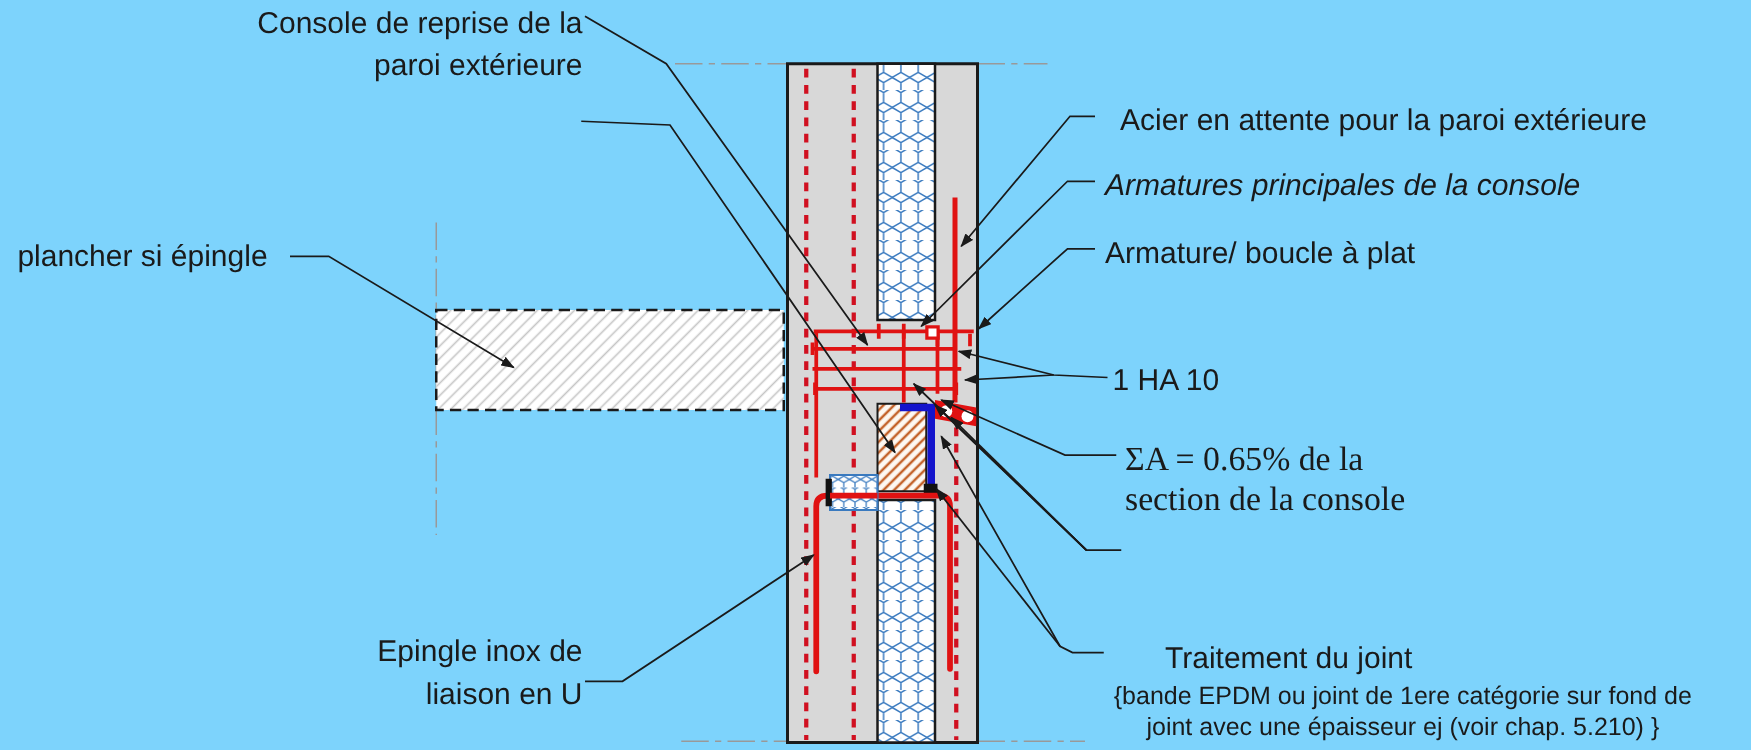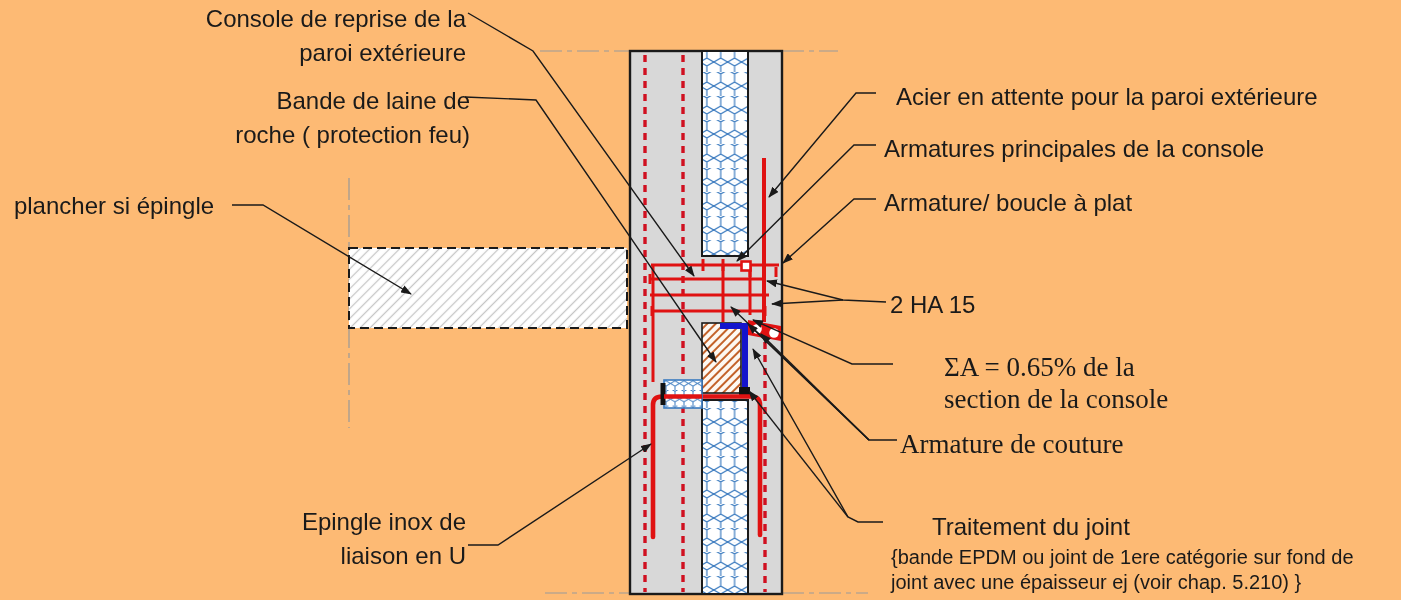--- a/index.html
+++ b/index.html
@@ -1,19 +1,19 @@
 <!DOCTYPE html>
 <html><head>
 <meta charset="utf-8">
 <style>
   html,body{margin:0;padding:0;background:#ffffff;}
   #stage{
     position:relative;
     width:1401px;height:600px;
-    background:#fdba74;
+    background:#7dd3fc;
     font-family:"Liberation Sans", sans-serif;
     color:#1a1a1a;
     overflow:hidden;
   }
   #drawing{position:absolute;left:0;top:0;}
   .lbl{position:absolute;white-space:nowrap;line-height:34px;font-size:24px;}
   .lbl span{display:block;}
   .right-al{text-align:right;}
   .serif{font-family:"Liberation Serif", serif;font-size:27px;line-height:32px;}
   .small-note{font-size:20px;line-height:25px;}
@@ -154,47 +154,42 @@
       <polyline points="883,522 858,522 848,517 753,349" marker-end="url(#arrow)"></polyline>
       <polyline points="848,517 749,391" marker-end="url(#arrow)"></polyline>
     </g>
   </svg>
 
   <div class="lbl right-al" style="left:150px;top:2px;width:316px;">
     <span>Console de reprise de la</span>
     <span>paroi extérieure</span>
   </div>
 
-  <div class="lbl right-al" style="left:150px;top:84px;width:320px;">
-    <span>Bande de laine de</span>
-    <span>roche ( protection feu)</span>
-  </div>
 
   <div class="lbl right-al" style="left:0px;top:191px;width:228px;line-height:30px;text-align:center;">
     <span>plancher si épingle</span>
   </div>
 
   <div class="lbl" style="left:896px;top:80px;text-align:center;">Acier en attente pour la paroi extérieure</div>
 
-  <div class="lbl" style="left:884px;top:132px;">Armatures principales de la console</div>
+  <div class="lbl" style="left:884px;top:132px;font-style:italic;">Armatures principales de la console</div>
 
   <div class="lbl" style="left:884px;top:186px;">Armature/ boucle à plat</div>
 
-  <div class="lbl" style="left:890px;top:288px;">2 HA 15</div>
+  <div class="lbl" style="left:890px;top:288px;">1 HA 10</div>
 
-  <div class="lbl serif" style="left:900px;top:351px;margin-left:44px;">
+  <div class="lbl serif" style="left:900px;top:351px;">
     <span>ΣA = 0.65% de la</span>
     <span>section de la console</span>
   </div>
 
-  <div class="lbl serif" style="left:900px;top:428px;">Armature de couture</div>
 
   <div class="lbl" style="left:891px;top:510px;margin-left:41px;">Traitement du joint</div>
 
-  <div class="lbl small-note" style="left:891px;top:545px;">
+  <div class="lbl small-note" style="left:891px;top:545px;text-align:center;">
     <span>{bande EPDM ou joint de 1ere catégorie sur fond de</span>
     <span>joint avec une épaisseur ej (voir chap. 5.210) }</span>
   </div>
 
   <div class="lbl right-al" style="left:240px;top:505px;width:226px;">
     <span>Epingle inox de</span>
     <span>liaison en U</span>
   </div>
 
 </div>

